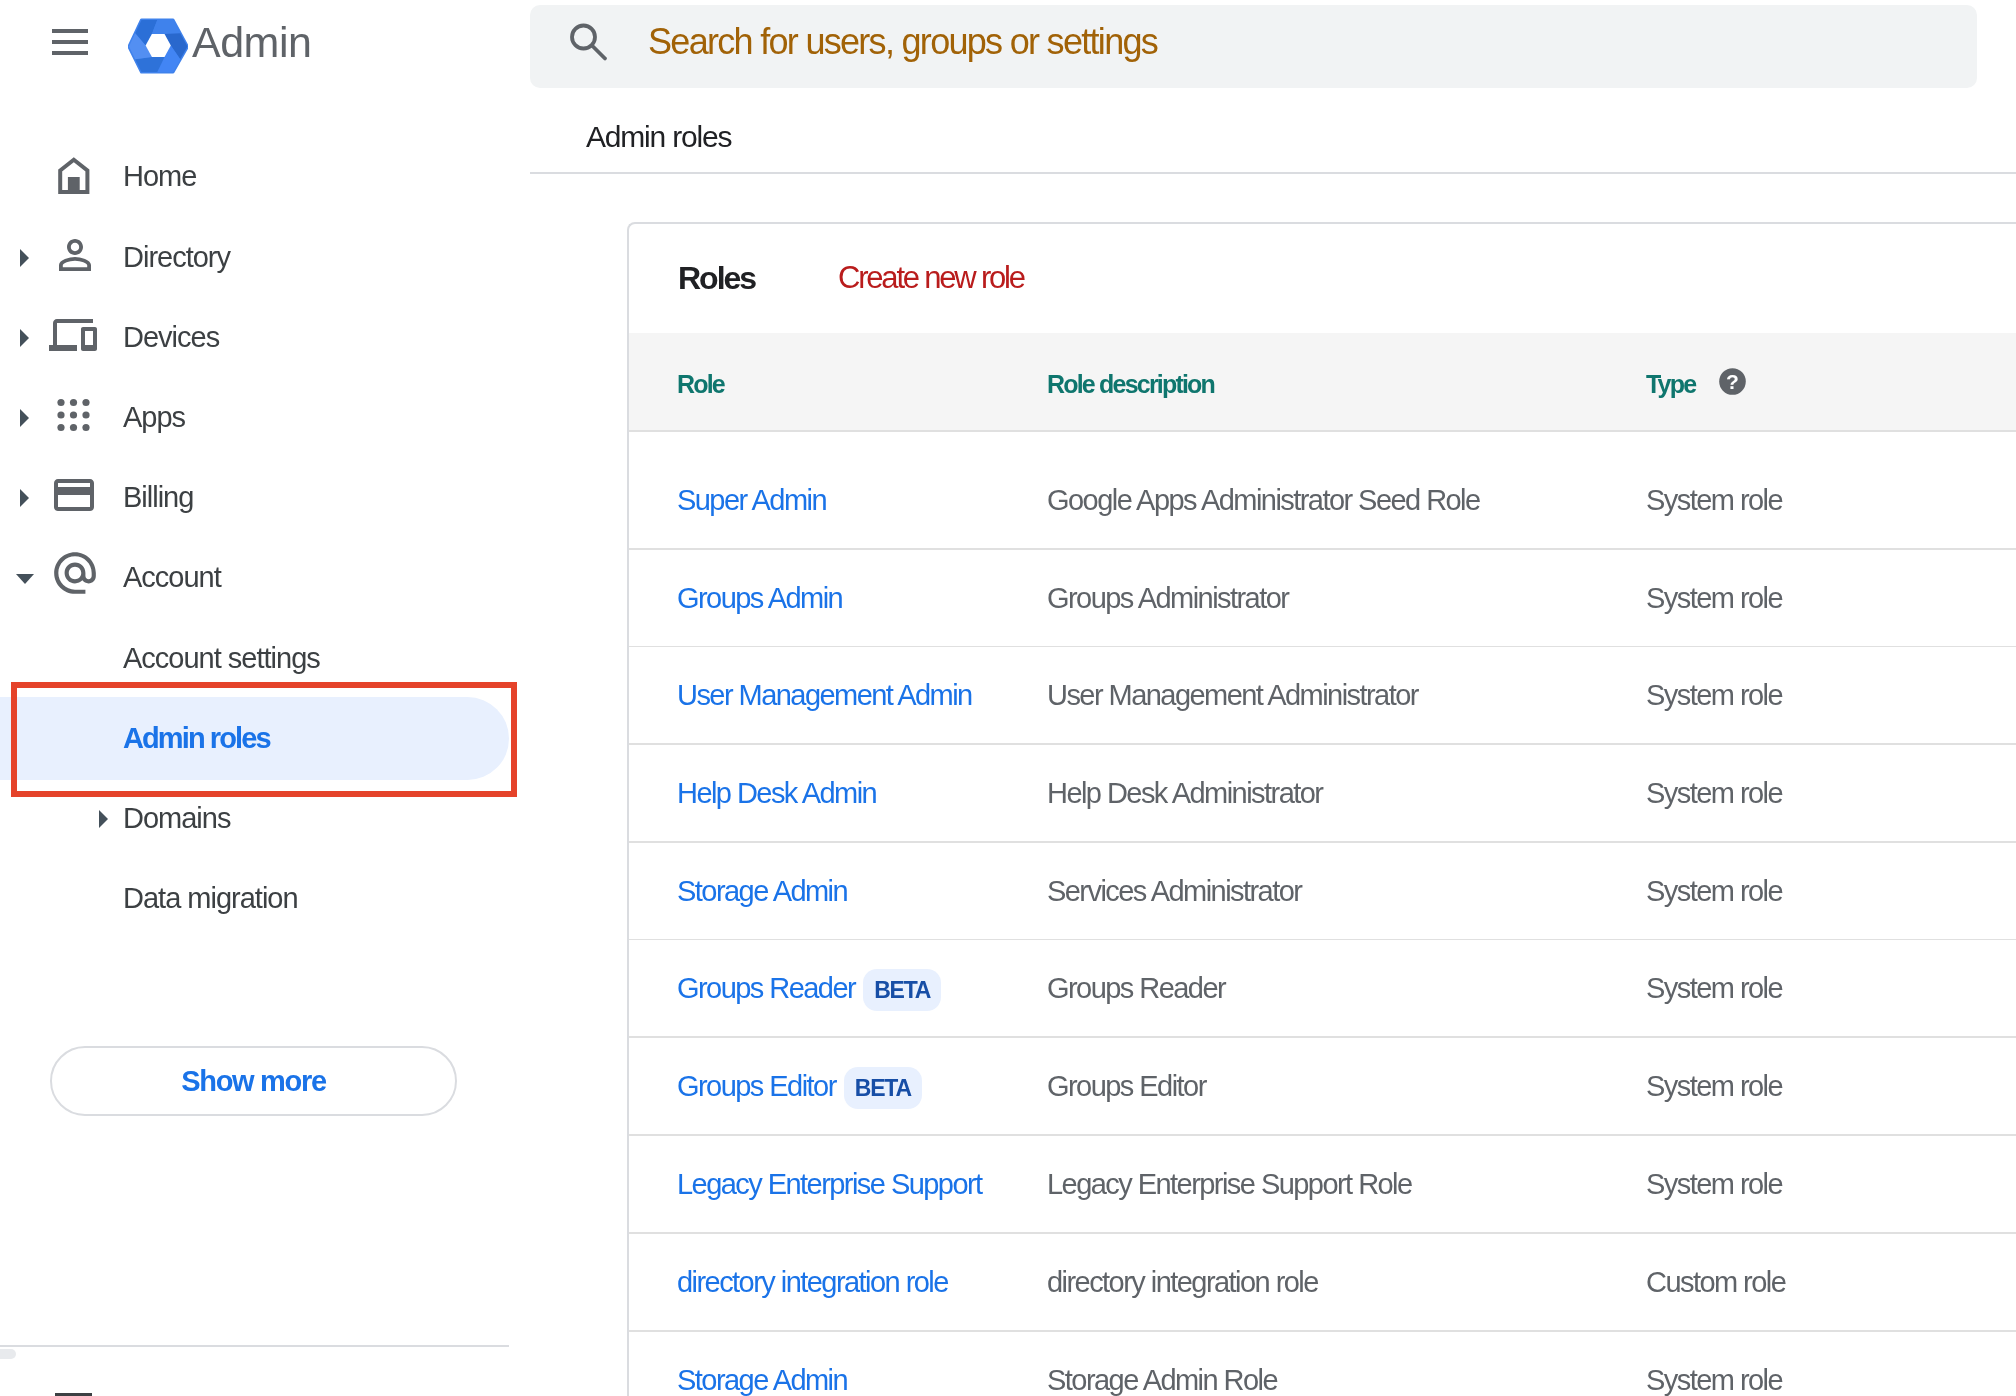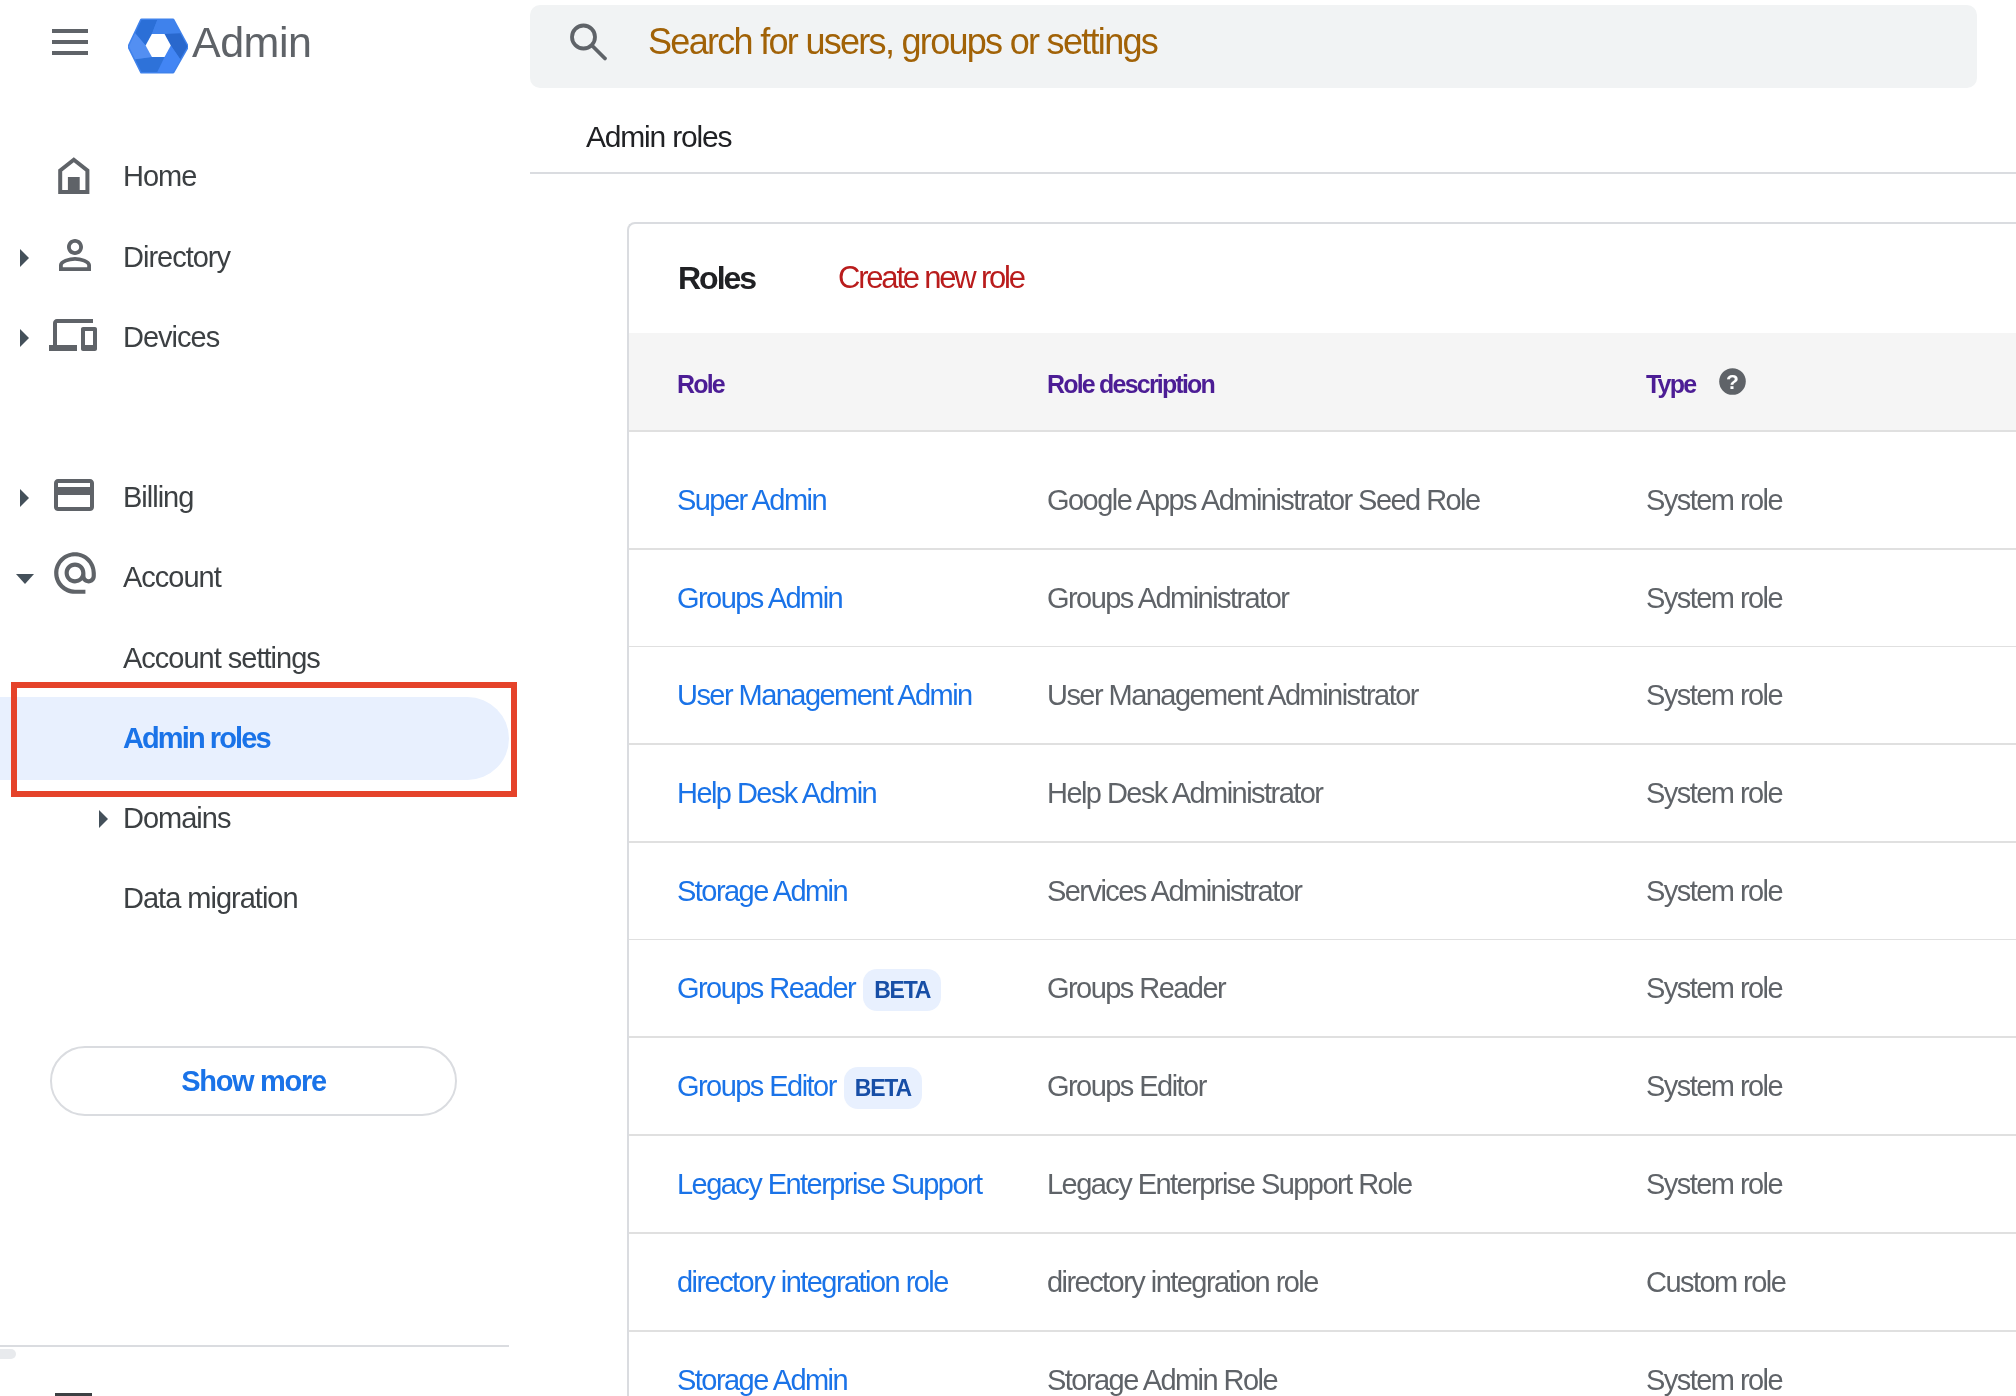--- a/index.html
+++ b/index.html
@@ -51,21 +51,21 @@
   #card { position:absolute; left:627px; top:222px; width:1389px; height:1174px;
     background:#fff; border-left:2px solid #dadce0; border-top:2px solid #dadce0;
     border-top-left-radius:8px; }
   #roles-h { position:absolute; left:678px; top:252px; height:52px; line-height:52px;
     font-size:32px; font-weight:700; color:#202124; letter-spacing:-2px; }
   #createnew { position:absolute; left:838px; top:252px; height:52px; line-height:52px;
     font-size:31px; color:#b91c1c; letter-spacing:-2.2px; }
   #thead { position:absolute; left:629px; top:333px; width:1387px; height:99px;
     background:#f5f5f5; border-bottom:2px solid #e0e0e0; }
   .th { position:absolute; top:3px; height:97px; line-height:97px; font-size:25px;
-    font-weight:700; color:#4c1d95; letter-spacing:-1.8px; }
+    font-weight:700; color:#0f766e; letter-spacing:-1.8px; }
   .trow { position:absolute; left:629px; width:1387px; height:98px;
     border-bottom:2px solid #e0e0e0; background:#fff;margin-top:20px; }
   .c1 { position:absolute; left:48px; top:0; height:96px; line-height:96px;
     font-size:29px; color:#1a73e8; letter-spacing:-1.55px; white-space:nowrap; }
   .c2 { position:absolute; left:418px; top:0; height:96px; line-height:96px;
     font-size:29px; color:#5f6368; letter-spacing:-1.55px; white-space:nowrap; }
   .c3 { position:absolute; left:1017px; top:0; height:96px; line-height:96px;
     font-size:29px; color:#5f6368; letter-spacing:-1.55px; white-space:nowrap; }
   .beta { display:inline-block; vertical-align:middle; margin-left:8px; height:42px;
     line-height:42px; padding:0 11px; background:#e8f0fe; border-radius:14px;
@@ -118,20 +118,37 @@
   </div>
 
   <div class="navrow" style="top:297px">
     <div class="caret-r"></div>
     <svg class="icon48" style="left:49px; top:14px" width="48" height="48" viewBox="0 0 24 24">
       <path d="M4 6h18V4H4c-1.1 0-2 .9-2 2v11H0v3h14v-3H4V6zm19 2h-6c-.55 0-1 .45-1 1v10c0 .55.45 1 1 1h6c.55 0 1-.45 1-1V9c0-.55-.45-1-1-1zm-1 9h-4v-7h4v7z" fill="#5f6368"></path>
     </svg>
     <span class="navlabel">Devices</span>
   </div>
 
+  <div class="navrow" style="top:377px">
+    <div class="caret-r"></div>
+    <svg class="icon48" width="48" height="48" viewBox="0 0 48 48">
+      <g fill="#5f6368">
+        <circle cx="10" cy="9.5" r="3.6"></circle>
+          <circle cx="22.5" cy="9.5" r="3.6"></circle>
+          <circle cx="35" cy="9.5" r="3.6"></circle>
+        <circle cx="10" cy="22" r="3.6"></circle>
+          <circle cx="22.5" cy="22" r="3.6"></circle>
+          <circle cx="35" cy="22" r="3.6"></circle>
+        <circle cx="10" cy="34.5" r="3.6"></circle>
+          <circle cx="22.5" cy="34.5" r="3.6"></circle>
+          <circle cx="35" cy="34.5" r="3.6"></circle>
+      </g>
+    </svg>
+    <span class="navlabel">Apps</span>
+  </div>
 
   <div class="navrow" style="top:457px">
     <div class="caret-r"></div>
     <svg class="icon48" style="left:50px; top:14px" width="48" height="48" viewBox="0 0 24 24">
       <path d="M20 4H4c-1.11 0-1.99.89-1.99 2L2 18c0 1.11.89 2 2 2h16c1.11 0 2-.89 2-2V6c0-1.11-.89-2-2-2zm0 14H4v-6h16v6zm0-10H4V6h16v2z" fill="#5f6368"></path>
     </svg>
     <span class="navlabel">Billing</span>
   </div>
 
   <div class="navrow" style="top:537px">

